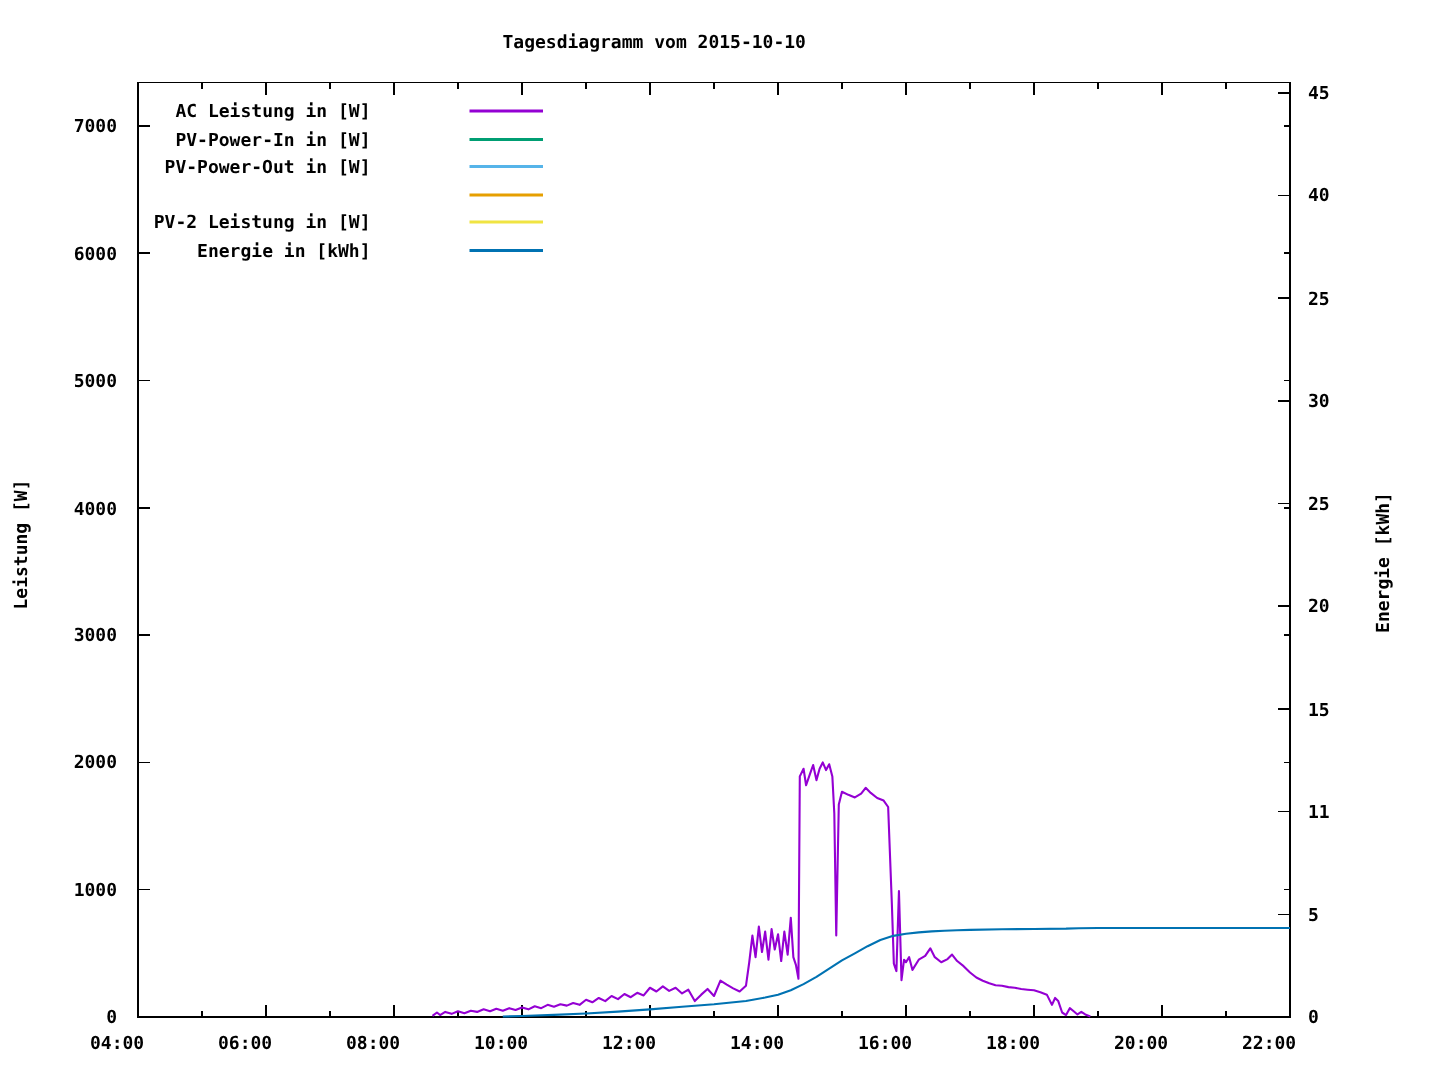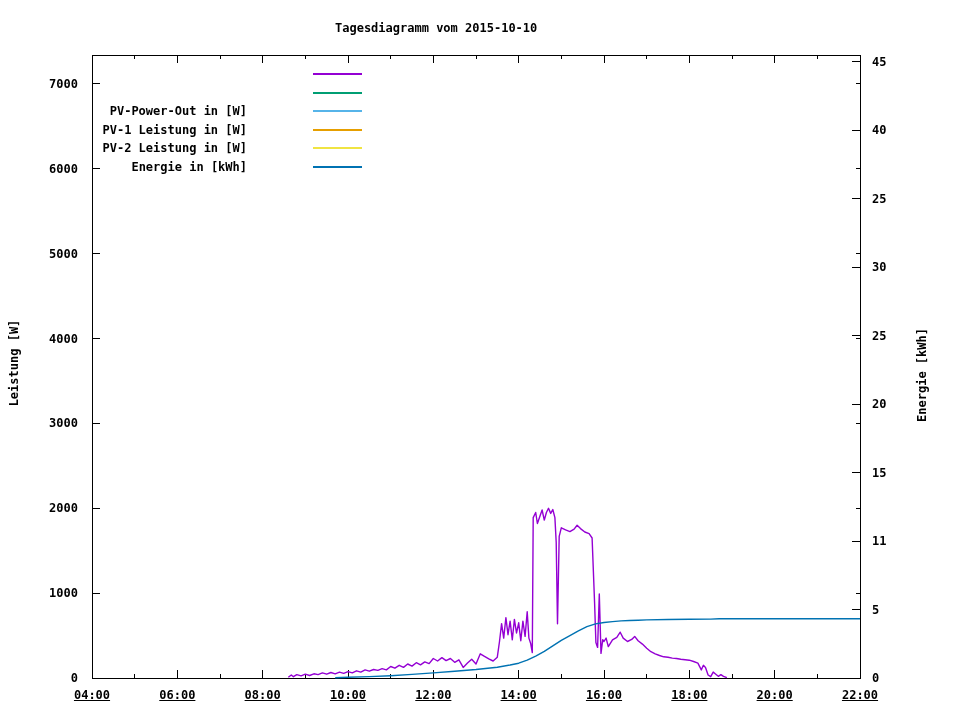--- a/index.html
+++ b/index.html
@@ -5,21 +5,21 @@
   html,body{margin:0;padding:0;background:#ffffff;}
   body{width:960px;height:720px;position:relative;overflow:hidden;
        font-family:"DejaVu Sans Mono","Liberation Mono",monospace;color:#000;}
   #canvas{position:absolute;inset:0;width:960px;height:640px;}
   .txt{position:absolute;font-weight:bold;font-size:12px;line-height:16px;white-space:pre;}
   #chart-title{top:20px;left:335px;width:200px;text-align:center;}
   #ylabel-left{left:-66px;top:355px;width:160px;text-align:center;transform:rotate(-90deg);}
   #ylabel-right{left:842px;top:367px;width:160px;text-align:center;transform:rotate(-90deg);}
   .ytick-l{left:14px;width:64px;text-align:right;height:16px;}
   .ytick-r{left:872px;width:64px;text-align:left;height:16px;}
-  .xtick{top:687px;width:64px;text-align:center;height:16px;text-decoration:underline;}
+  .xtick{top:687px;width:64px;height:16px;}
   .legend-row{position:absolute;left:0;width:960px;height:18px;}
   .legend-label{position:absolute;left:0;width:247px;text-align:right;
                 font-weight:bold;font-size:12px;line-height:18px;white-space:pre;}
   .legend-sample{position:absolute;left:313px;top:8px;width:49px;height:2px;}
   svg{position:absolute;left:0;top:0;}
 </style>
 </head>
 <body>
 
 <div id="canvas">
@@ -90,31 +90,32 @@
       <line x1="817.3333333333333" y1="678" x2="817.3333333333333" y2="674" stroke="#000" stroke-width="1" shape-rendering="crispEdges"></line>
       <line x1="817.3333333333333" y1="55" x2="817.3333333333333" y2="59" stroke="#000" stroke-width="1" shape-rendering="crispEdges"></line>
       <polyline points="288.3,677.2 291.3,675.0 293.4,676.7 296.8,674.6 301.1,675.9 305.3,674.2 309.6,675.5 313.9,673.8 318.1,674.6 322.4,672.9 326.7,674.2 330.9,672.5 335.2,673.8 339.5,672.1 343.7,673.3 348.0,671.6 352.3,672.9 356.5,670.8 360.8,672.1 365.1,669.9 369.3,671.2 373.6,669.5 377.9,670.4 382.1,668.7 386.4,669.9 390.7,666.5 394.9,668.2 399.2,665.3 403.5,667.4 407.7,664.0 412.0,666.1 416.3,662.7 420.5,664.8 424.8,661.9 429.1,663.6 433.3,658.5 437.6,661.0 441.9,657.6 446.1,660.6 450.4,658.5 454.7,662.3 458.9,659.8 463.2,667.4 467.5,663.1 471.7,659.3 476.0,664.0 480.3,653.8 484.5,656.4 488.8,658.9 493.1,661.0 497.3,657.2 499.5,641.5 501.6,623.7 503.7,638.1 505.9,617.7 508.0,634.7 510.1,621.1 512.3,639.8 514.4,619.4 516.5,633.0 518.7,622.8 520.8,640.7 522.9,621.1 525.1,636.4 527.2,611.8 528.9,638.1 530.6,643.2 532.3,652.5 533.2,517.6 535.7,512.5 537.4,523.5 540.0,515.9 542.1,510.0 544.3,520.1 546.4,512.5 548.5,508.3 550.7,513.4 552.8,509.5 554.9,517.6 556.2,542.2 557.5,623.7 559.2,536.3 561.3,527.8 565.6,529.9 569.9,531.6 574.1,529.1 577.1,525.2 580.5,528.6 584.8,532.0 589.1,533.7 592.1,538.0 594.6,603.3 595.9,642.4 597.6,647.4 599.3,594.0 601.0,653.4 602.7,639.8 604.0,641.5 606.1,638.1 608.3,646.6 612.5,639.8 616.8,637.3 620.2,632.2 623.2,638.1 627.5,641.5 631.7,639.4 634.7,636.4 638.1,640.7 642.4,644.1 646.7,648.3 650.9,651.7 655.2,653.8 659.5,655.5 663.7,656.8 668.0,657.2 672.3,658.1 676.5,658.5 680.8,659.3 685.1,659.8 689.3,660.2 693.6,661.5 697.9,663.1 701.3,669.9 703.4,665.3 705.5,667.4 708.1,675.0 710.7,676.7 713.2,672.1 715.8,674.2 718.3,676.3 720.9,674.6 723.5,676.3 726.9,677.6" fill="none" stroke="#9400d3" stroke-width="1.4" stroke-linejoin="round"></polyline>
       <polyline points="335.2,677.7 348.0,677.3 369.3,676.6 390.7,675.7 412.0,674.4 433.3,672.9 454.7,671.2 476.0,669.5 497.3,667.3 510.1,665.0 518.7,663.2 527.2,660.2 535.7,656.1 544.3,651.3 552.8,645.8 561.3,640.3 569.9,635.6 578.4,630.8 586.9,626.7 595.5,623.9 604.0,622.5 612.5,621.6 621.1,620.9 629.6,620.5 638.1,620.2 646.7,619.9 668.0,619.5 689.3,619.3 710.7,619.1 719.2,618.8 732.0,618.7 774.7,618.7 817.3,618.7 860.0,618.7" fill="none" stroke="#0072b2" stroke-width="1.4" stroke-linejoin="round"></polyline>
     </svg>
   <div id="chart-title" class="txt">Tagesdiagramm vom 2015-10-10</div>
   <div id="ylabel-left" class="txt">Leistung [W]</div>
   <div id="ylabel-right" class="txt">Energie [kWh]</div>
   <div id="legend">
       <div class="legend-row" style="top: 65px;">
+        <span class="legend-label">AC Leistung in [W]</span>
         <span class="legend-sample" style="background: rgb(148, 0, 211);"></span>
       </div>
       <div class="legend-row" style="top: 83.5px;">
+        <span class="legend-label">PV-Power-In in [W]</span>
         <span class="legend-sample" style="background: rgb(0, 158, 115);"></span>
       </div>
       <div class="legend-row" style="top: 102px;">
         <span class="legend-label">PV-Power-Out in [W]</span>
         <span class="legend-sample" style="background: rgb(86, 180, 233);"></span>
       </div>
       <div class="legend-row" style="top: 120.5px;">
-        <span class="legend-label">PV-1 Leistung in [W]</span>
         <span class="legend-sample" style="background: rgb(230, 159, 0);"></span>
       </div>
       <div class="legend-row" style="top: 139px;">
         <span class="legend-label">PV-2 Leistung in [W]</span>
         <span class="legend-sample" style="background: rgb(240, 228, 66);"></span>
       </div>
       <div class="legend-row" style="top: 157.5px; padding-left: 28px;">
         <span class="legend-label">Energie in [kWh]</span>
         <span class="legend-sample" style="background: rgb(0, 114, 178);"></span>
       </div>

